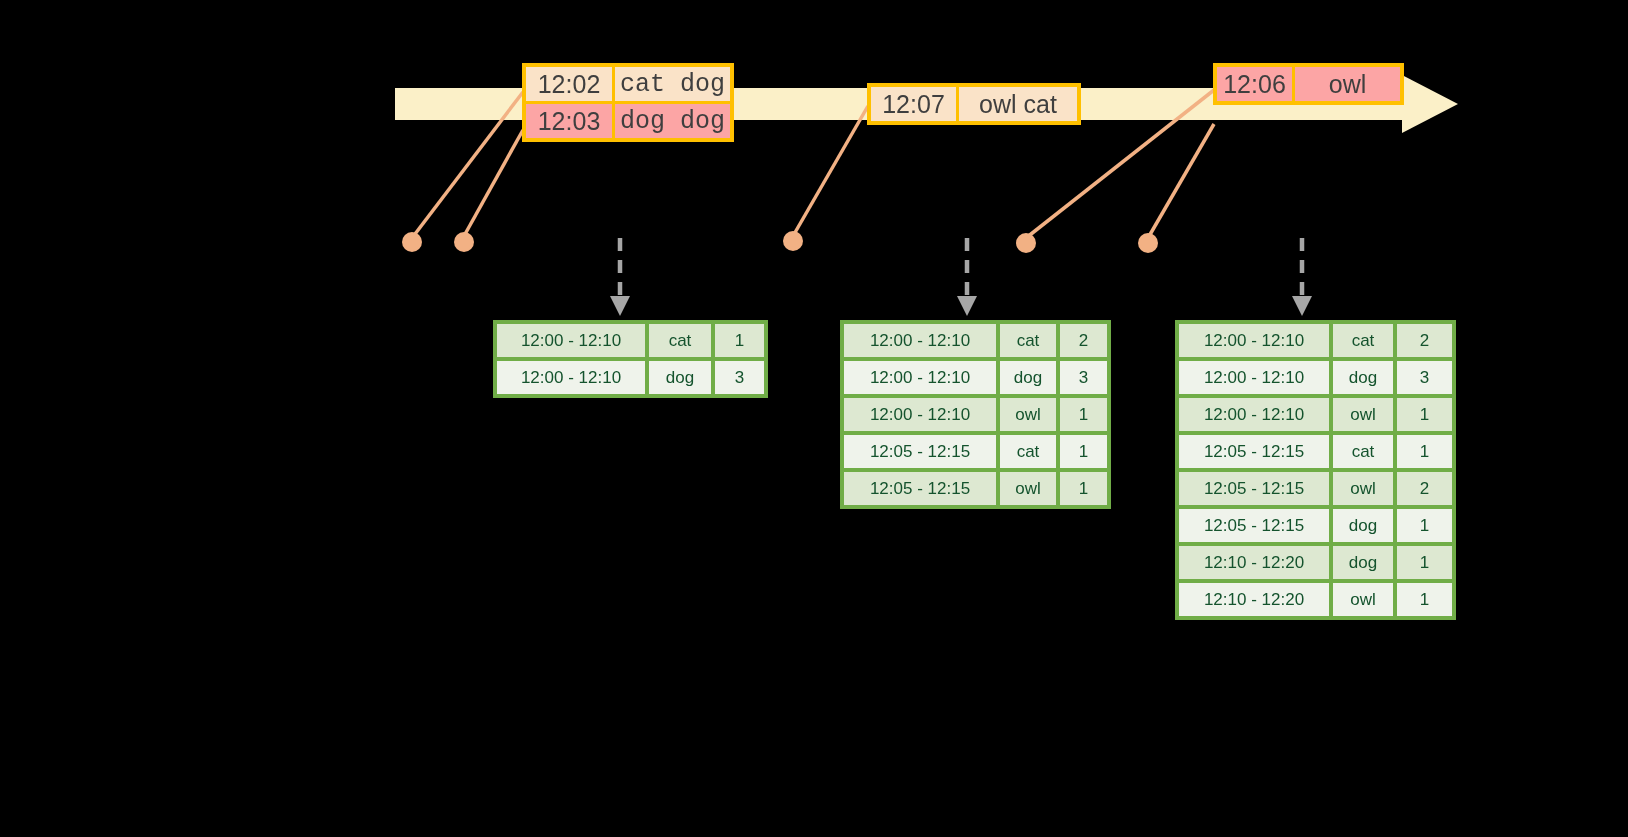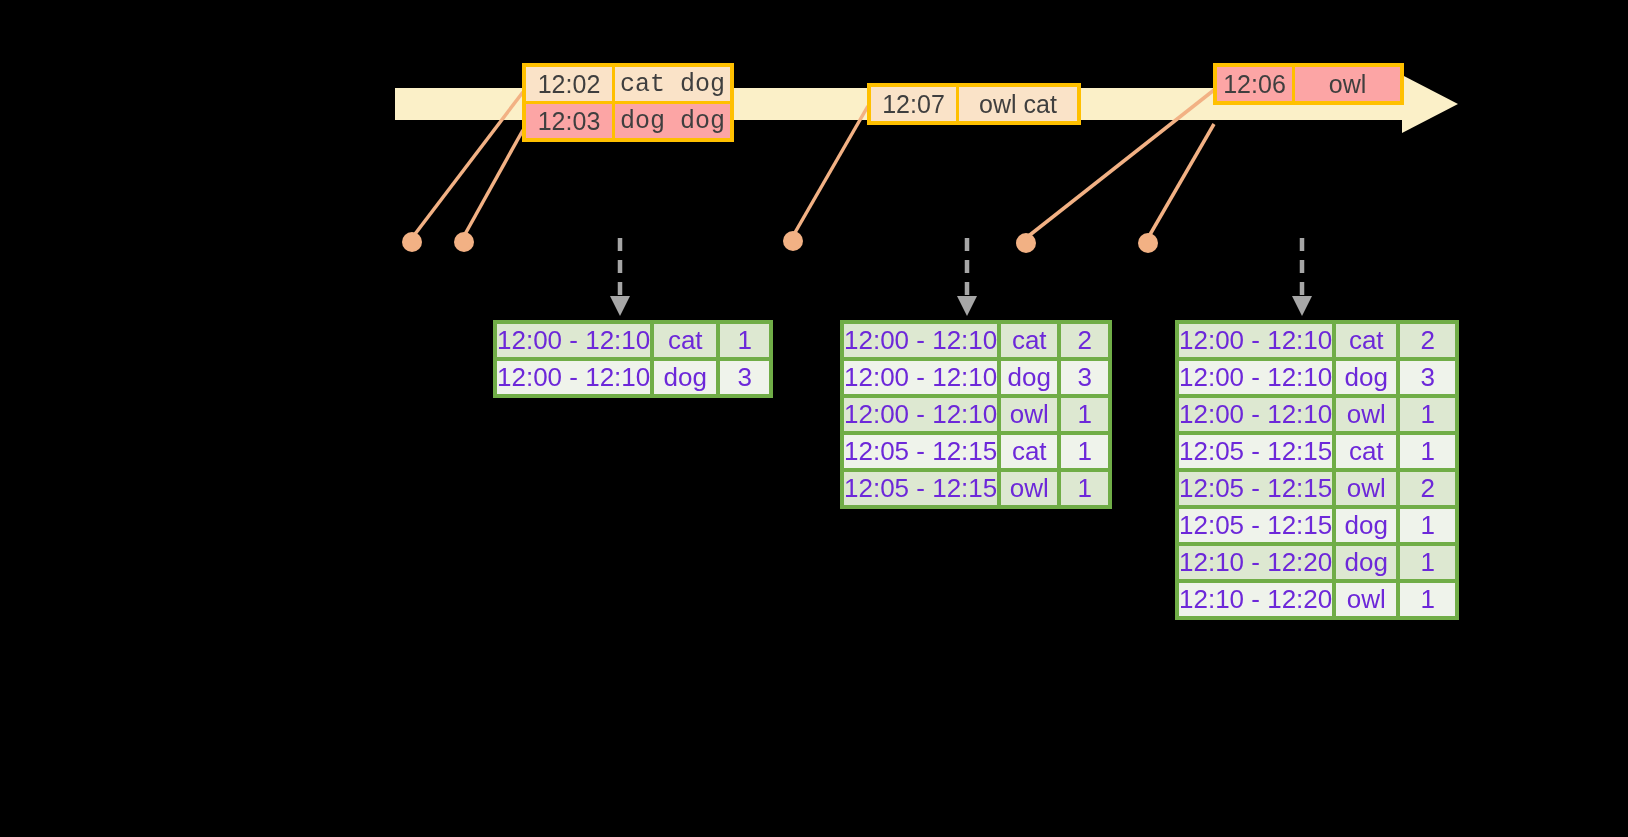--- a/index.html
+++ b/index.html
@@ -38,22 +38,22 @@
     white-space: nowrap;
   }
   table.evt { border: 4px solid #FFC000; }
   .rowA td { background: #FAE3C8; }
   .rowB td { background: #fca5a5; }
 
   table.res {
     position: absolute;
     border-collapse: collapse;
     table-layout: fixed;
-    font-size: 26px;
-    color: #6d28d9;
+    font-size: 17px;
+    color: #14532d;
   }
   table.res td {
     border: 4px solid #70AD47;
     text-align: center;
     vertical-align: middle;
     padding: 0;
     height: 33px;
     overflow: hidden;
     white-space: nowrap;
   }

